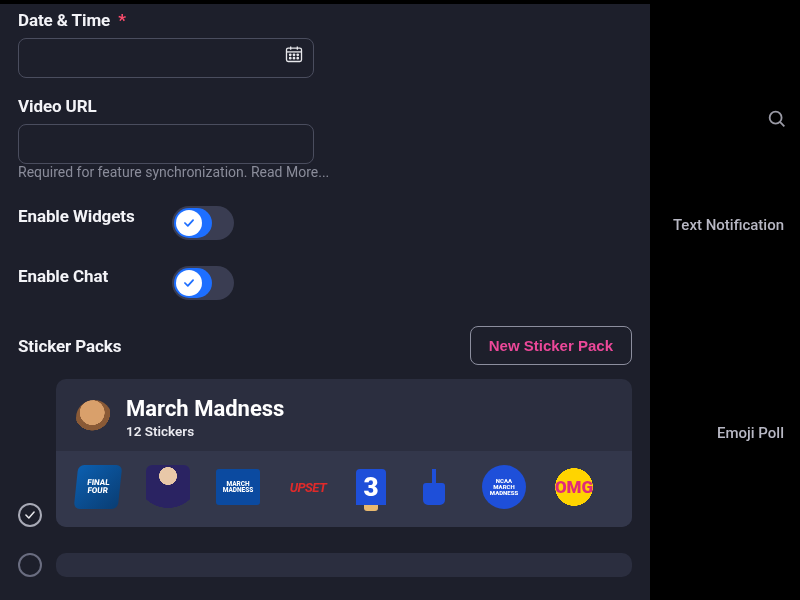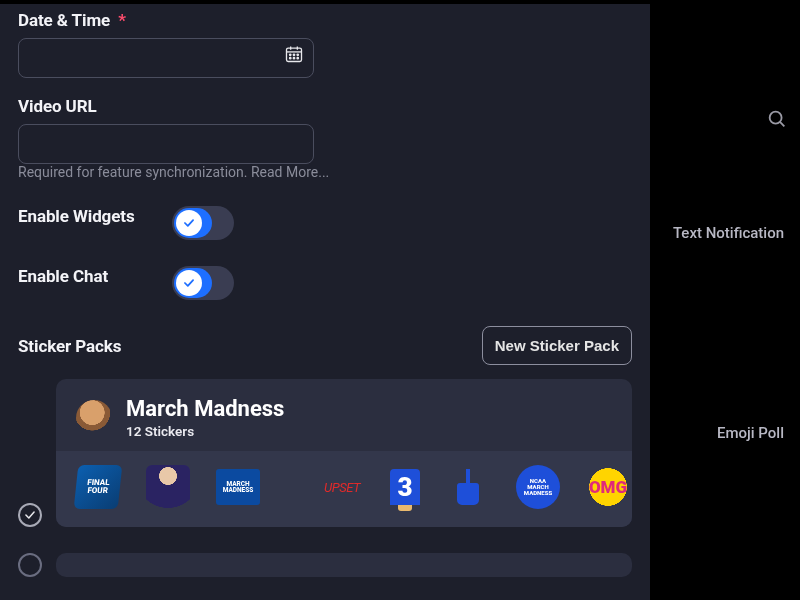--- a/index.html
+++ b/index.html
@@ -119,24 +119,24 @@
   }
   .section-row {
     display: flex;
     align-items: center;
     justify-content: space-between;
     margin-top: 26px;
   }
   .btn-outline {
     border: 1px solid #8c8e9e;
     background: transparent;
-    color: #e5e5e5;
+    color: #ec4899;
     font-size: 15px;
     font-weight: 600;
-    padding: 10px 12px;
+    padding: 10px 18px;
     border-radius: 8px;
     cursor: pointer;
   }
   .pack-row {
     display: flex;
     align-items: flex-end;
     gap: 14px;
     margin-top: 14px;
   }
   .radio {
@@ -198,41 +198,41 @@
     font-size: 9px;
     font-weight: 800;
     color: #fff;
     text-align: center;
     border-radius: 6px;
     flex: none;
   }
   .st-finalfour { background: linear-gradient(135deg,#0b5fb0,#0a3d73); transform: skewX(-6deg); font-size:8px; line-height:1; }
   .st-player { background: radial-gradient(circle at 50% 25%,#e8c8a8 0 22%,#2a2362 23% 80%,transparent 81%); font-size:0; }
   .st-mm { background:#0b4aa0; font-size:6.5px; line-height:1; border-radius:3px; height:36px; }
-  .st-upset { background:transparent; color:#e02a2a; font-size:13px; font-weight:400; font-style:italic; letter-spacing:-0.5px;margin-left:34px; }
+  .st-upset { background:transparent; color:#e02a2a; font-size:13px; font-weight:700; font-style:italic; letter-spacing:-0.5px; }
   .st-three { background:#1e4fd9; font-size:26px; font-weight:900; line-height:1; border-radius:4px 4px 0 0; position:relative; width:30px; height:36px;}
   .st-three::after{content:"";position:absolute;bottom:-6px;left:8px;width:14px;height:6px;background:#e9b96e;border-radius:0 0 3px 3px;}
   .st-finger { background:transparent; position:relative; }
   .st-finger svg { overflow: visible; }
   .st-ncaa { background:#1e4fd9; border-radius:50%; font-size:6px; line-height:1; }
   .st-omg { background:radial-gradient(ellipse,#ffd400 60%,transparent 61%); color:#e02a7a; font-size:17px; font-weight:900; }
   .pack-row.second { margin-top: 14px; }
   .pack-card.empty { height: 24px; background:#2b2e3f; }
 </style>
 </head>
 <body>
 
 <div class="backdrop">
   <span class="search-icon">
     <svg viewBox="0 0 24 24" width="22" height="22" fill="none" stroke="currentColor" stroke-width="2">
         <circle cx="10.5" cy="10.5" r="6.5"></circle>
         <line x1="20" y1="20" x2="15.2" y2="15.2"></line>
       </svg>
   </span>
-  <span class="side-label" style="top:224px">Text Notification</span>
+  <span class="side-label" style="top:216px">Text Notification</span>
   <span class="side-label" style="top:424px">Emoji Poll</span>
 </div>
 
 <div class="panel">
 
   <div class="field">
     <label class="label">
       <span>Date &amp; Time</span>
       <span class="req">*</span>
     </label>

